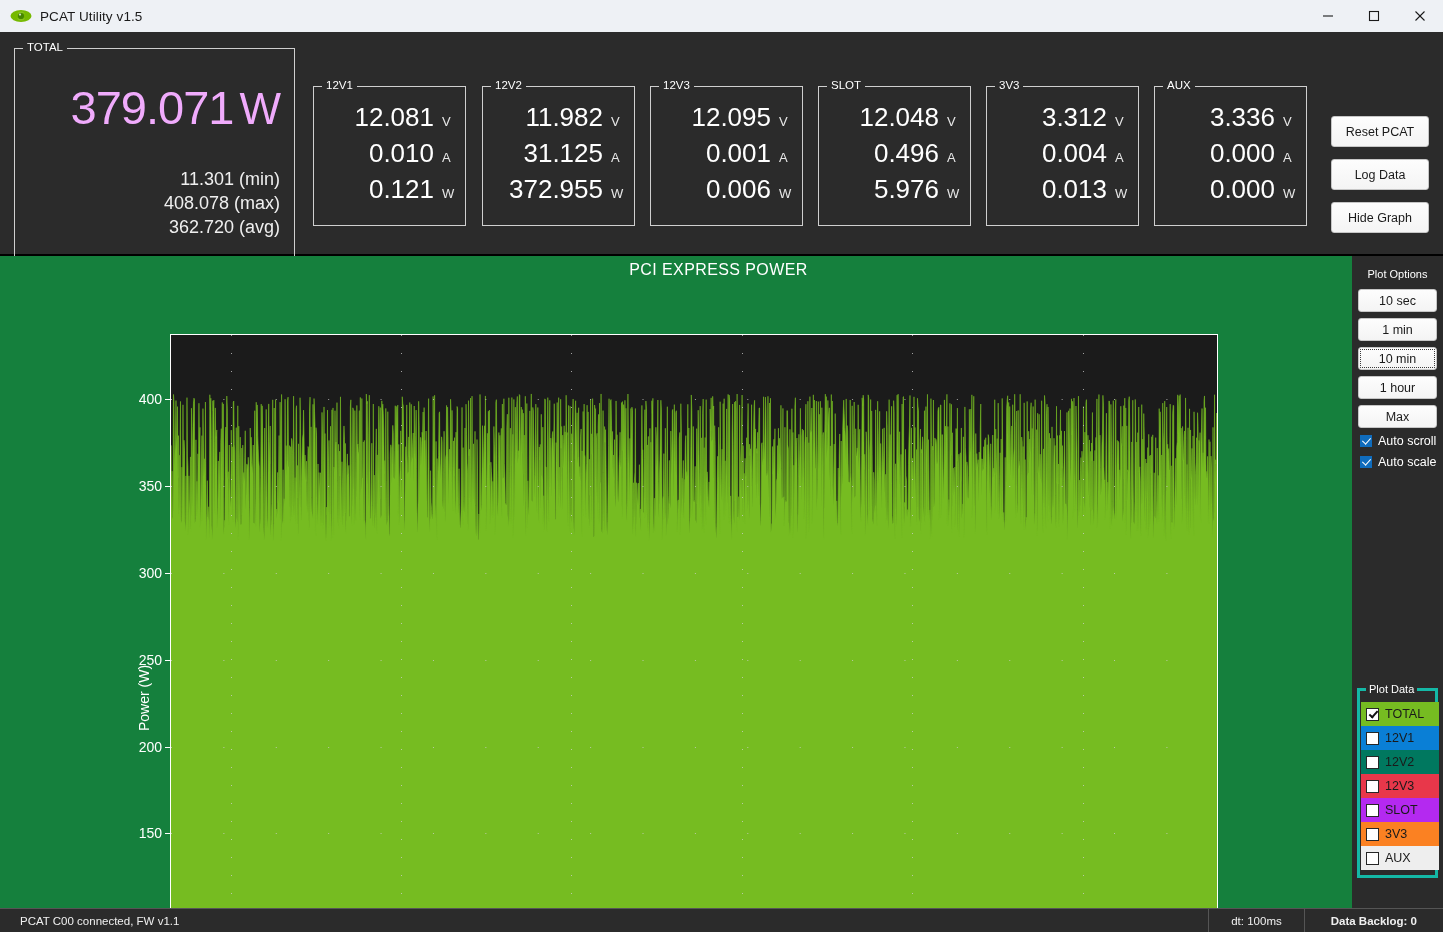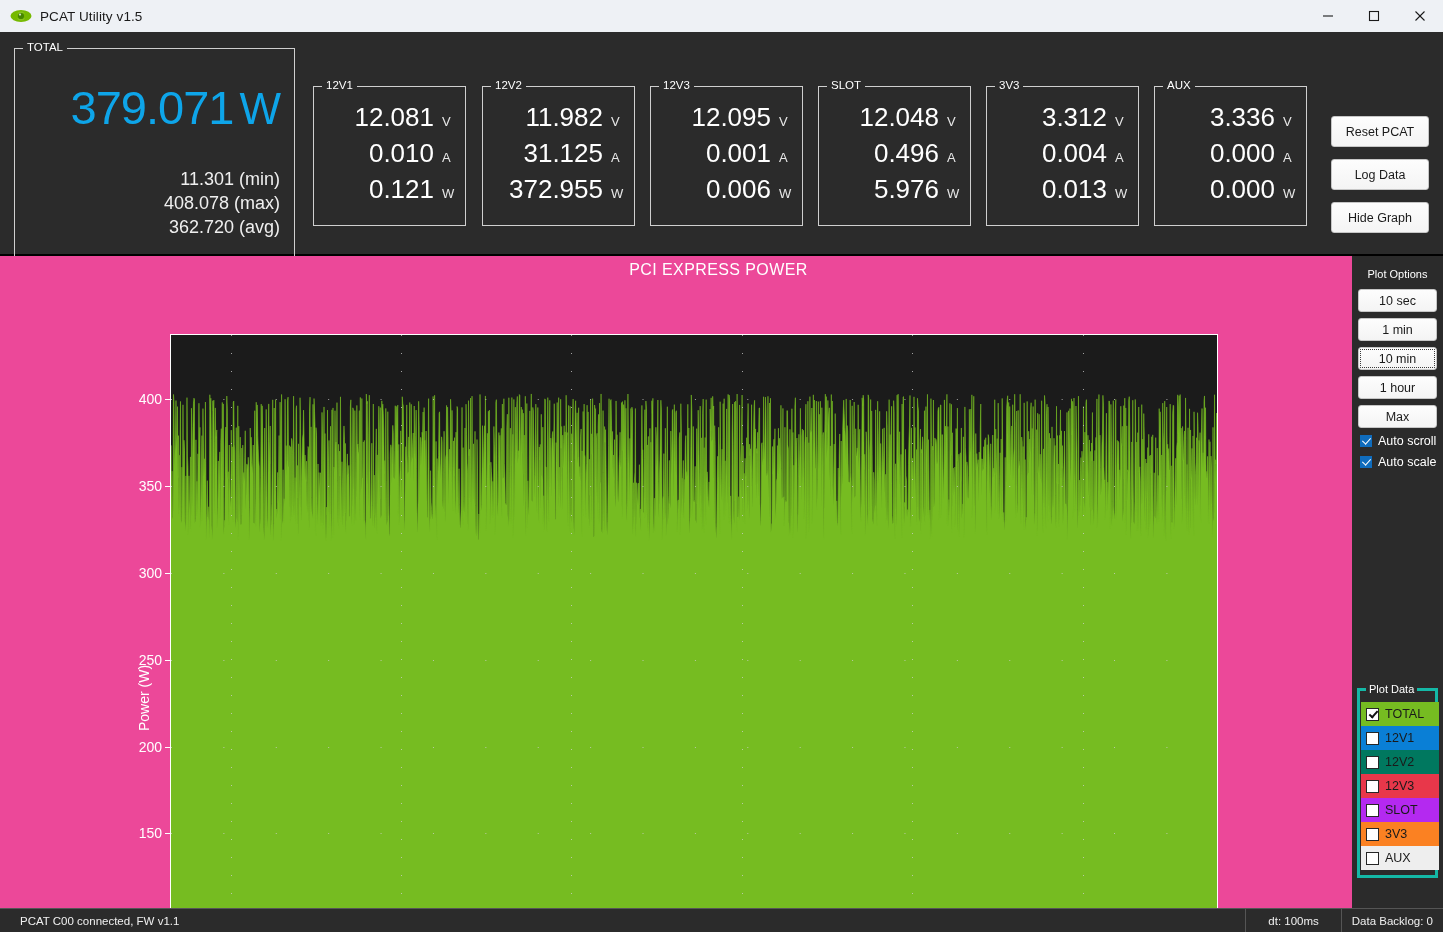--- a/index.html
+++ b/index.html
@@ -32,21 +32,21 @@
   .gbox{position:absolute;border:1px solid #cfcfcf;box-sizing:border-box;}
   .gbox > .glabel{
     position:absolute;top:-8px;left:8px;background:#2b2b2b;
     padding:0 4px;font-size:11.5px;color:#ffffff;line-height:12px;white-space:nowrap;
   }
 
   
   #total-box{left:14px;top:16px;width:281px;height:216px;}
   .total-main{
     position:absolute;left:0;right:14px;top:34px;text-align:right;
-    font-size:47px;color:#0ea5e9;font-weight:300;letter-spacing:-1px;line-height:50px;
+    font-size:47px;color:#f0abfc;font-weight:300;letter-spacing:-1px;line-height:50px;
   }
   .total-main .unit{font-size:44px;margin-left:6px;}
   .total-sub{
     position:absolute;right:14px;font-size:18px;color:#efefef;font-weight:300;
     white-space:nowrap;text-align:right;
   }
   #total-min{top:120px;}
   #total-max{top:144px;}
   #total-avg{top:168px;}
   .winbtn{
@@ -76,21 +76,21 @@
   #rail-3v3{left:986px;}
   #rail-aux{left:1154px;}
 
   
   .topbtn{position:absolute;left:1331px;width:98px;height:31px;}
   #btn-reset-pcat{top:84px;}
   #btn-log-data{top:127px;}
   #btn-hide-graph{top:170px;}
 
   
-  .plotzone{position:absolute;left:0;top:256px;width:1437px;height:652px;background:#ec4899;}
+  .plotzone{position:absolute;left:0;top:256px;width:1437px;height:652px;background:#15803d;}
   .chart-title{
     position:absolute;left:0;width:100%;top:5px;text-align:center;
     color:#ffffff;font-size:16px;letter-spacing:.4px;
   }
   .axes{
     position:absolute;left:170px;top:78px;width:1048px;height:759px;
     background:#1b1b1b;border:1px solid #ffffff;box-sizing:border-box;
   }
   .ylabel{
     position:absolute;left:-60px;top:48%;transform:translateY(-50%) rotate(-90deg);
@@ -134,21 +134,21 @@
     border:solid #111;border-width:0 2px 2px 0;transform:rotate(42deg);
   }
   .pd-label{font-size:12.5px;color:#1a1a1a;}
 
   
   .statusbar{position:absolute;left:0;top:908px;width:1443px;height:24px;
     background:#2b2b2b;border-top:1px solid #555;display:flex;align-items:center;}
   .sb-cell{height:24px;display:flex;align-items:center;color:#f0f0f0;font-size:11.5px;}
   #sb-left{flex:1;padding-left:20px;}
   #sb-dt{padding:0 22px;border-left:1px solid #555;}
-  #sb-backlog{padding:0 10px;border-left:1px solid #555;}
+  #sb-backlog{padding:0 26px;border-left:1px solid #555;font-weight:bold;}
 </style>
 </head>
 <body>
 
 <div class="app">
 
   <div class="titlebar">
     <div class="tb-icon">
       <svg width="22" height="16" viewBox="0 0 22 16">
         <ellipse cx="11" cy="8" rx="10.5" ry="6" fill="#76b900"></ellipse>

